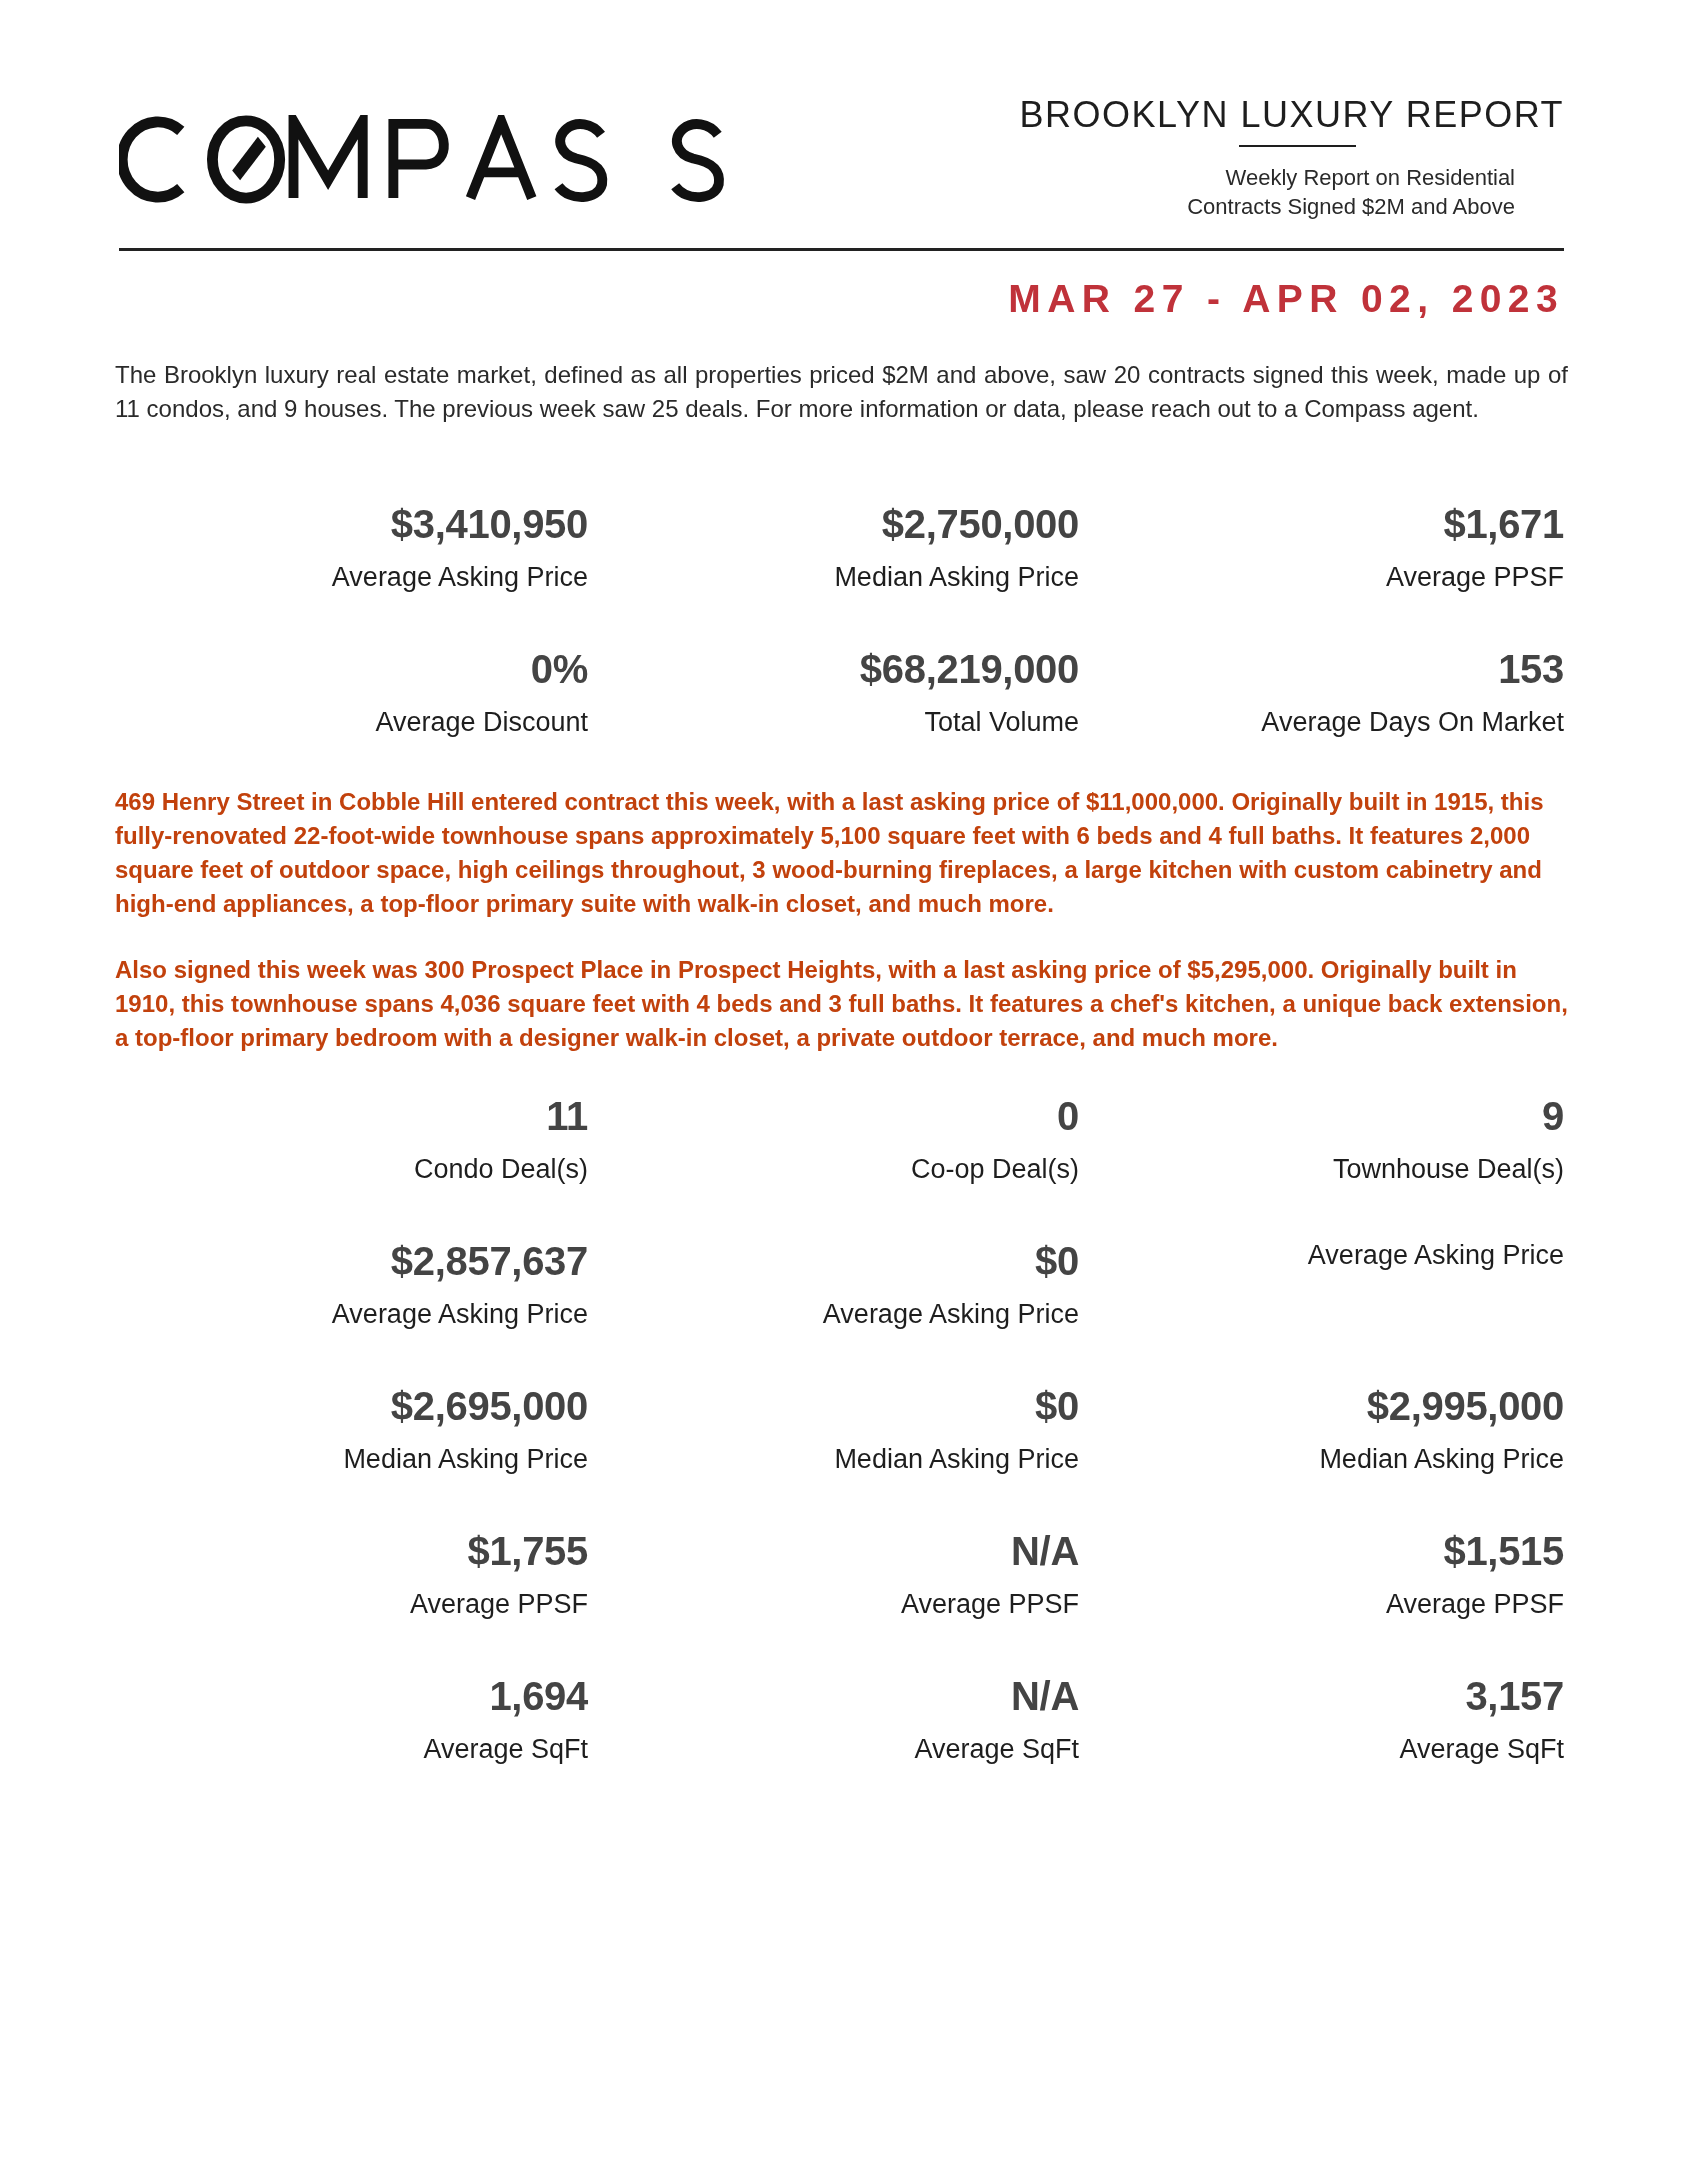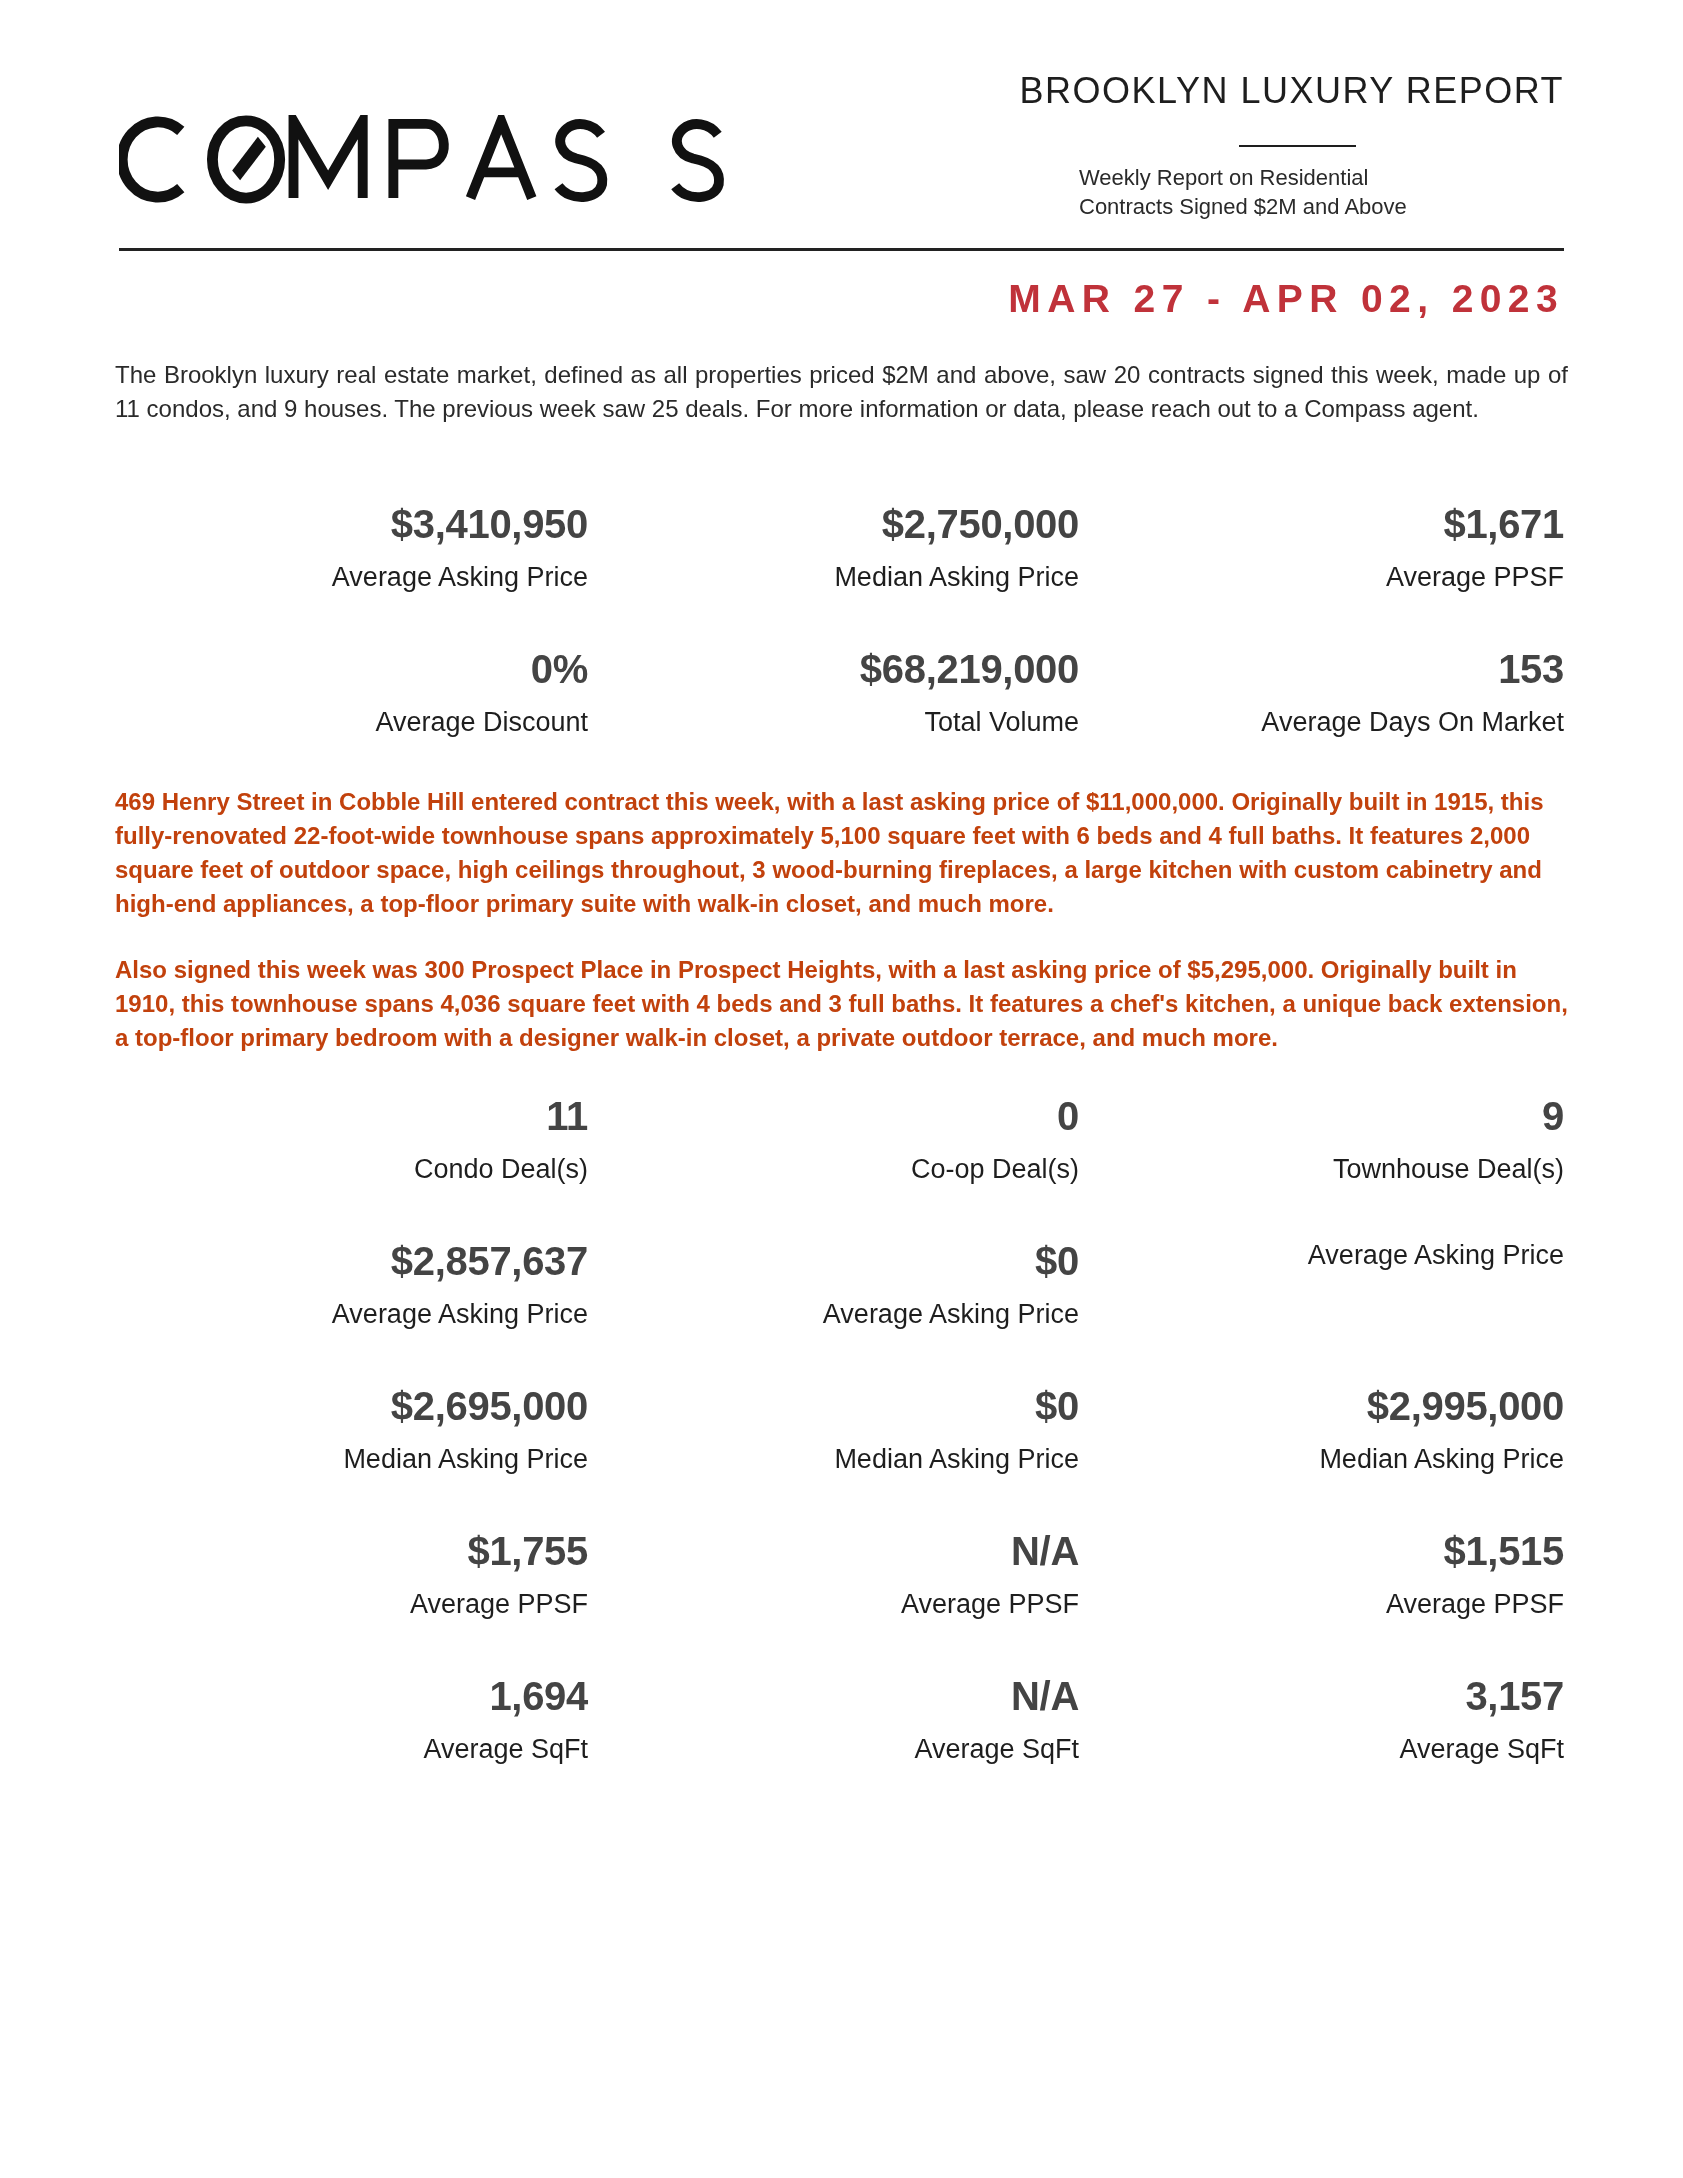--- a/index.html
+++ b/index.html
@@ -6,28 +6,28 @@
     body {
       width: 1683px; height: 2178px; position: relative; overflow: hidden;
       font-family: "Liberation Sans", "DejaVu Sans", sans-serif;
       color: #2a2a2a;
     }
     .logo {
       position: absolute; left: 119px; top: 115px; width: 616px; height: 89px;
     }
     .logo svg { width: 100%; height: 100%; display: block; }
     .report-head {
-      position: absolute; left: 1000px; top: 69px; width: 564px; text-align: right;
+      position: absolute; left: 1000px; top: 93px; width: 564px; text-align: right;
     }
     .report-title {
       font-size: 36px; letter-spacing: 1.5px; color: #1e1e1e; font-weight: 400;
       line-height: 44px; white-space: nowrap;
     }
     .report-sub-wrap {
-      position: absolute; left: 1079px; top: 139px; width: 436px; text-align: left;
+      position: absolute; left: 1079px; top: 139px; width: 436px; text-align: right;
     }
     .small-rule {
       width: 117px; height: 2px; background: #1e1e1e; margin: 6px auto 16px auto;
     }
     .report-subtitle {
       font-size: 22px; line-height: 29px; color: #2a2a2a;
     }
     .main-rule {
       position: absolute; left: 119px; top: 248px; width: 1445px; height: 3px; background: #222;
     }

